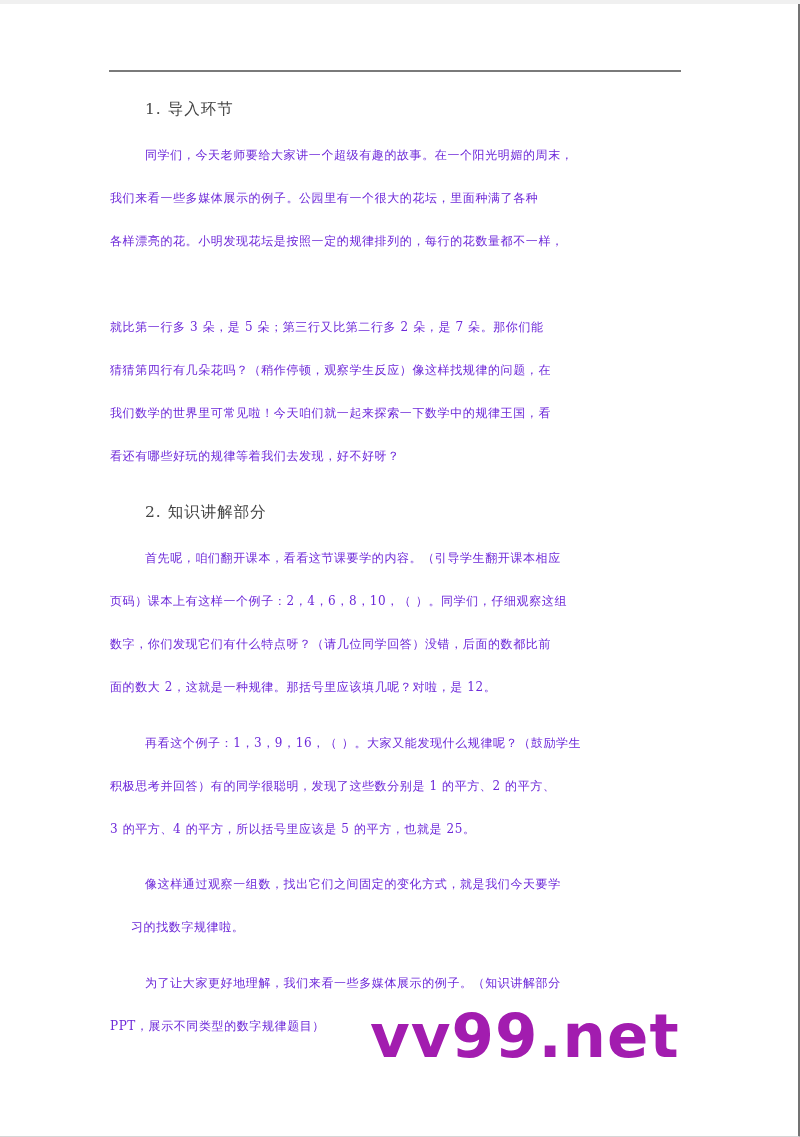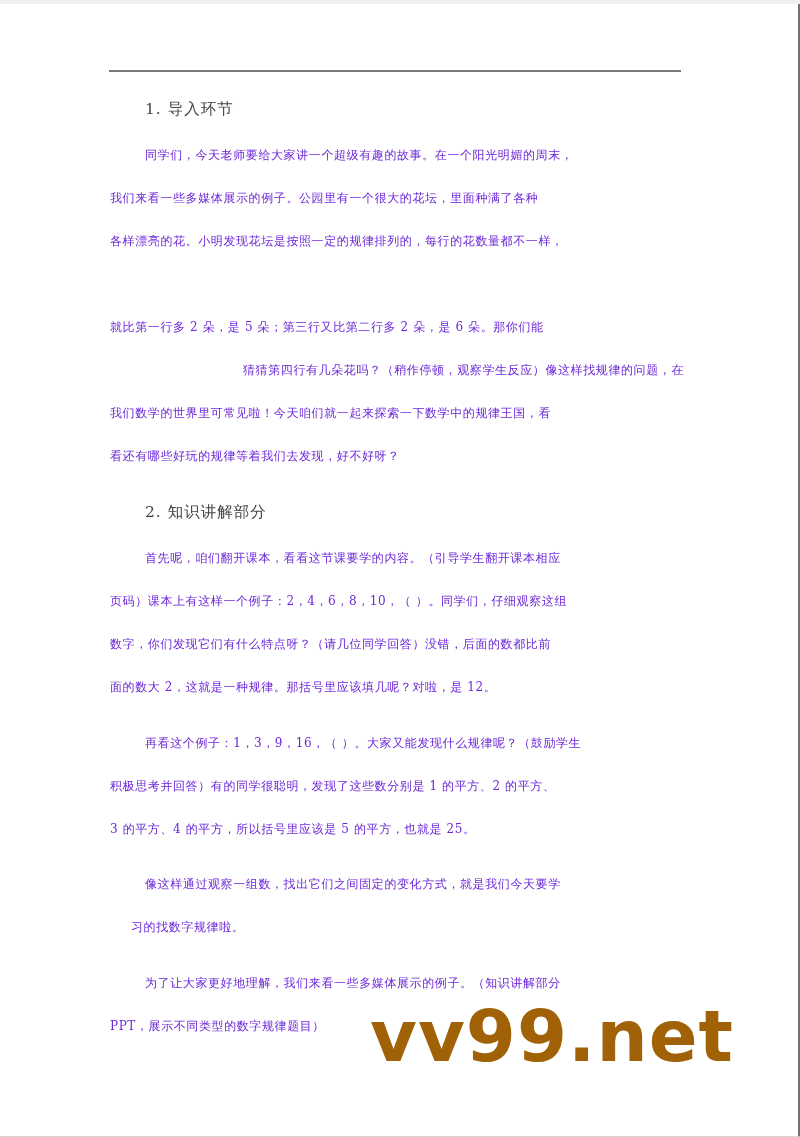--- a/index.html
+++ b/index.html
@@ -39,40 +39,40 @@
       font-size: 15.5px;
       line-height: 24px;
       color: #444;
       letter-spacing: 1px;
     }
     .watermark {
       position: absolute;
       left: 370px; top: 990px;
       font-family: "DejaVu Sans", "Liberation Sans", sans-serif;
       font-weight: bold;
-      font-size: 72px;
+      font-size: 61px;
       line-height: 84px;
-      color: #a16207;
+      color: #a21caf;
       letter-spacing: 1px;
       pointer-events: none;
     }
   </style>
 </head>
 <body>
 
 <div class="page">
   <div class="top-rule"></div>
 
   <div class="heading" style="top:93px;">1. 导入环节</div>
 
   <div class="line indent" style="top:139px;">同学们，今天老师要给大家讲一个超级有趣的故事。在一个阳光明媚的周末，</div>
   <div class="line" style="top:182px;">我们来看一些多媒体展示的例子。公园里有一个很大的花坛，里面种满了各种</div>
   <div class="line" style="top:225px;">各样漂亮的花。小明发现花坛是按照一定的规律排列的，每行的花数量都不一样，</div>
-  <div class="line" style="top:311px;">就比第一行多 2 朵，是 5 朵；第三行又比第二行多 2 朵，是 6 朵。那你们能</div>
-  <div class="line" style="top:354px;text-align:right;">猜猜第四行有几朵花吗？（稍作停顿，观察学生反应）像这样找规律的问题，在</div>
+  <div class="line" style="top:311px;">就比第一行多 3 朵，是 5 朵；第三行又比第二行多 2 朵，是 7 朵。那你们能</div>
+  <div class="line" style="top:354px;">猜猜第四行有几朵花吗？（稍作停顿，观察学生反应）像这样找规律的问题，在</div>
   <div class="line" style="top:397px;">我们数学的世界里可常见啦！今天咱们就一起来探索一下数学中的规律王国，看</div>
   <div class="line" style="top:440px;">看还有哪些好玩的规律等着我们去发现，好不好呀？</div>
 
   <div class="heading" style="top:496px;">2. 知识讲解部分</div>
 
   <div class="line indent" style="top:542px;">首先呢，咱们翻开课本，看看这节课要学的内容。（引导学生翻开课本相应</div>
   <div class="line" style="top:585px;">页码）课本上有这样一个例子：2，4，6，8，10，（ ）。同学们，仔细观察这组</div>
   <div class="line" style="top:628px;">数字，你们发现它们有什么特点呀？（请几位同学回答）没错，后面的数都比前</div>
   <div class="line" style="top:671px;">面的数大 2，这就是一种规律。那括号里应该填几呢？对啦，是 12。</div>
 

